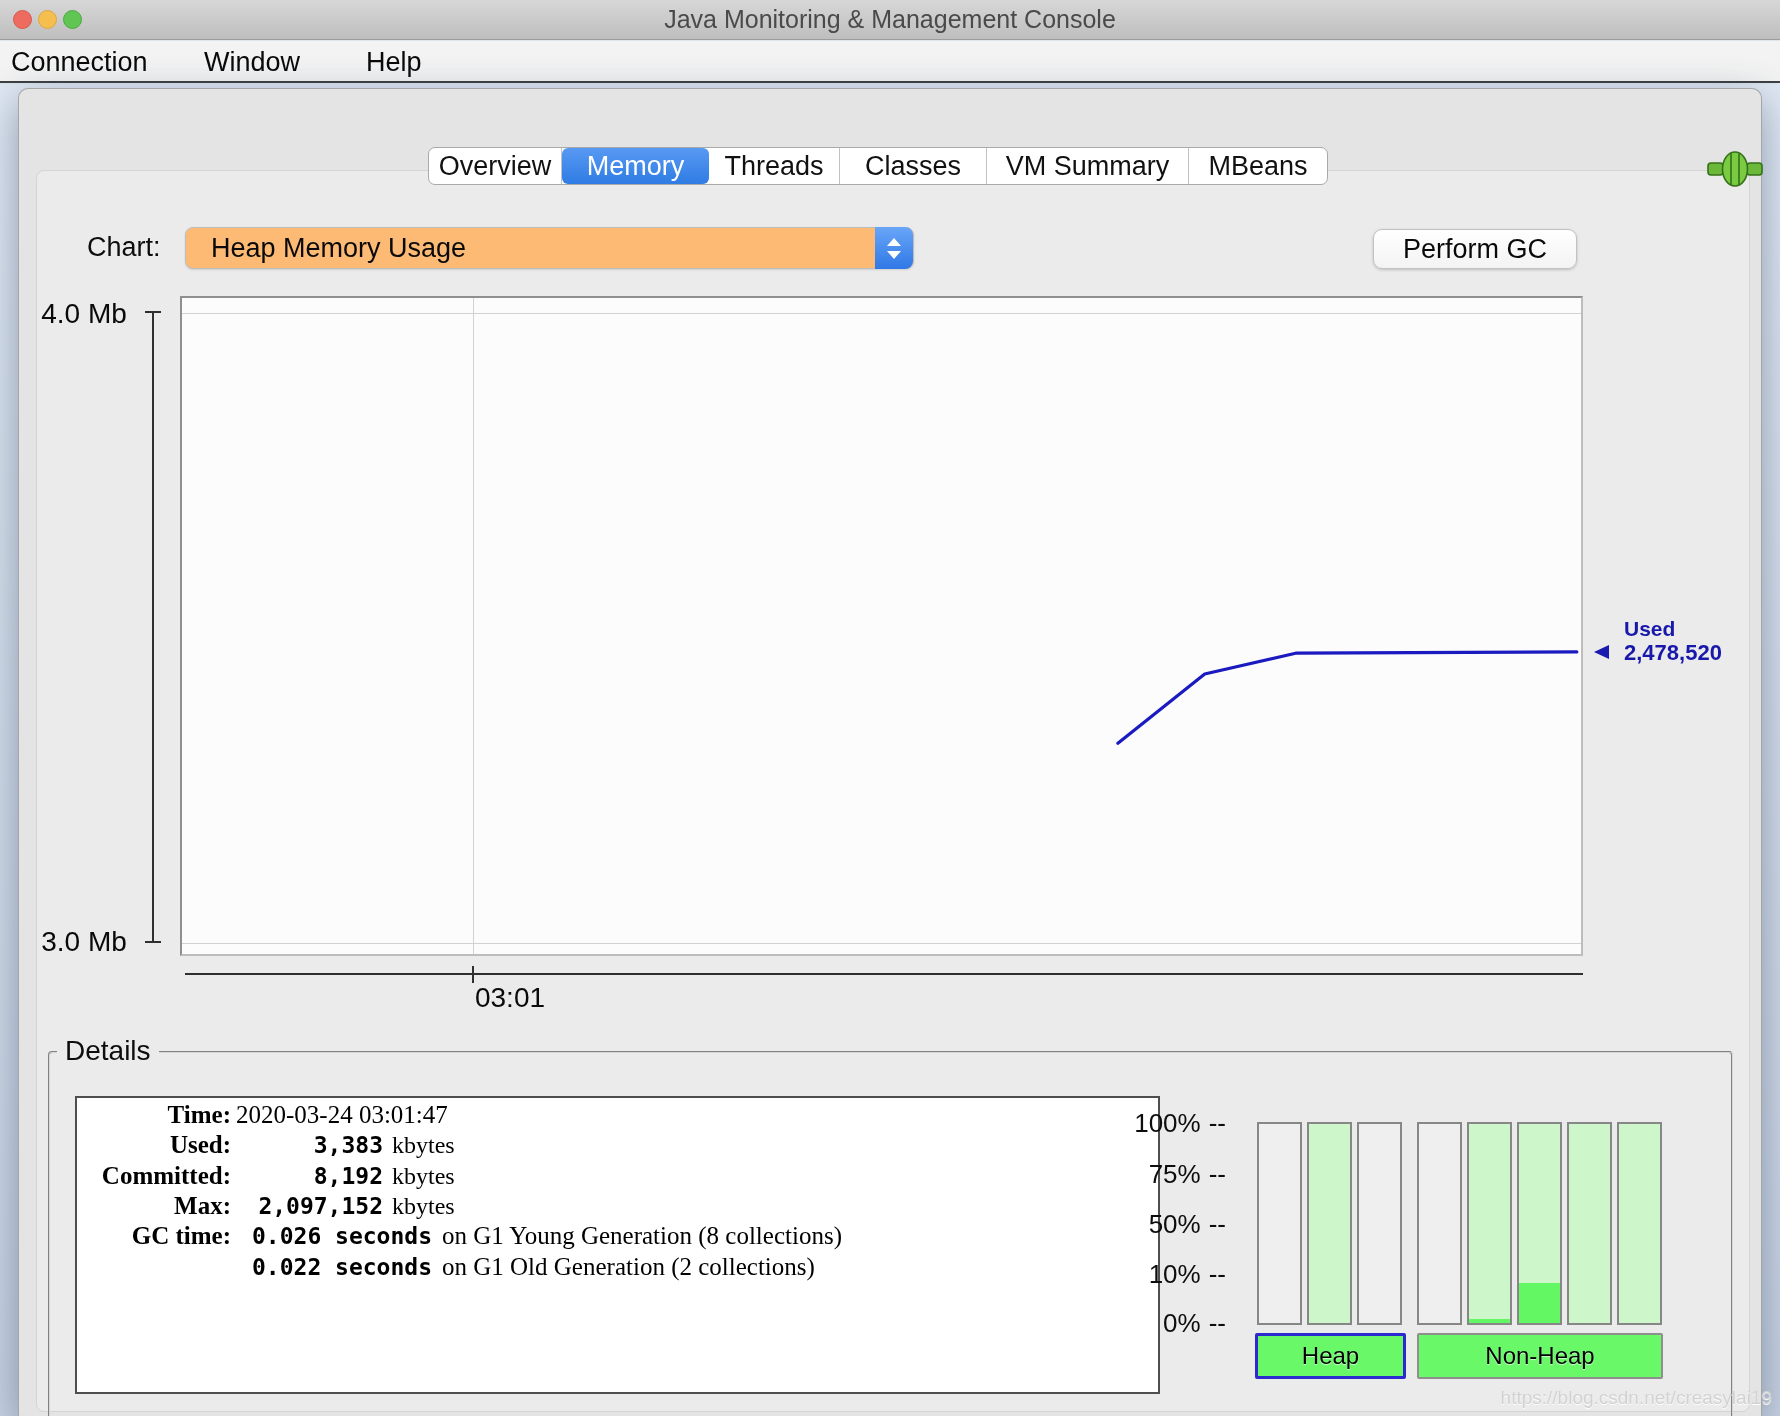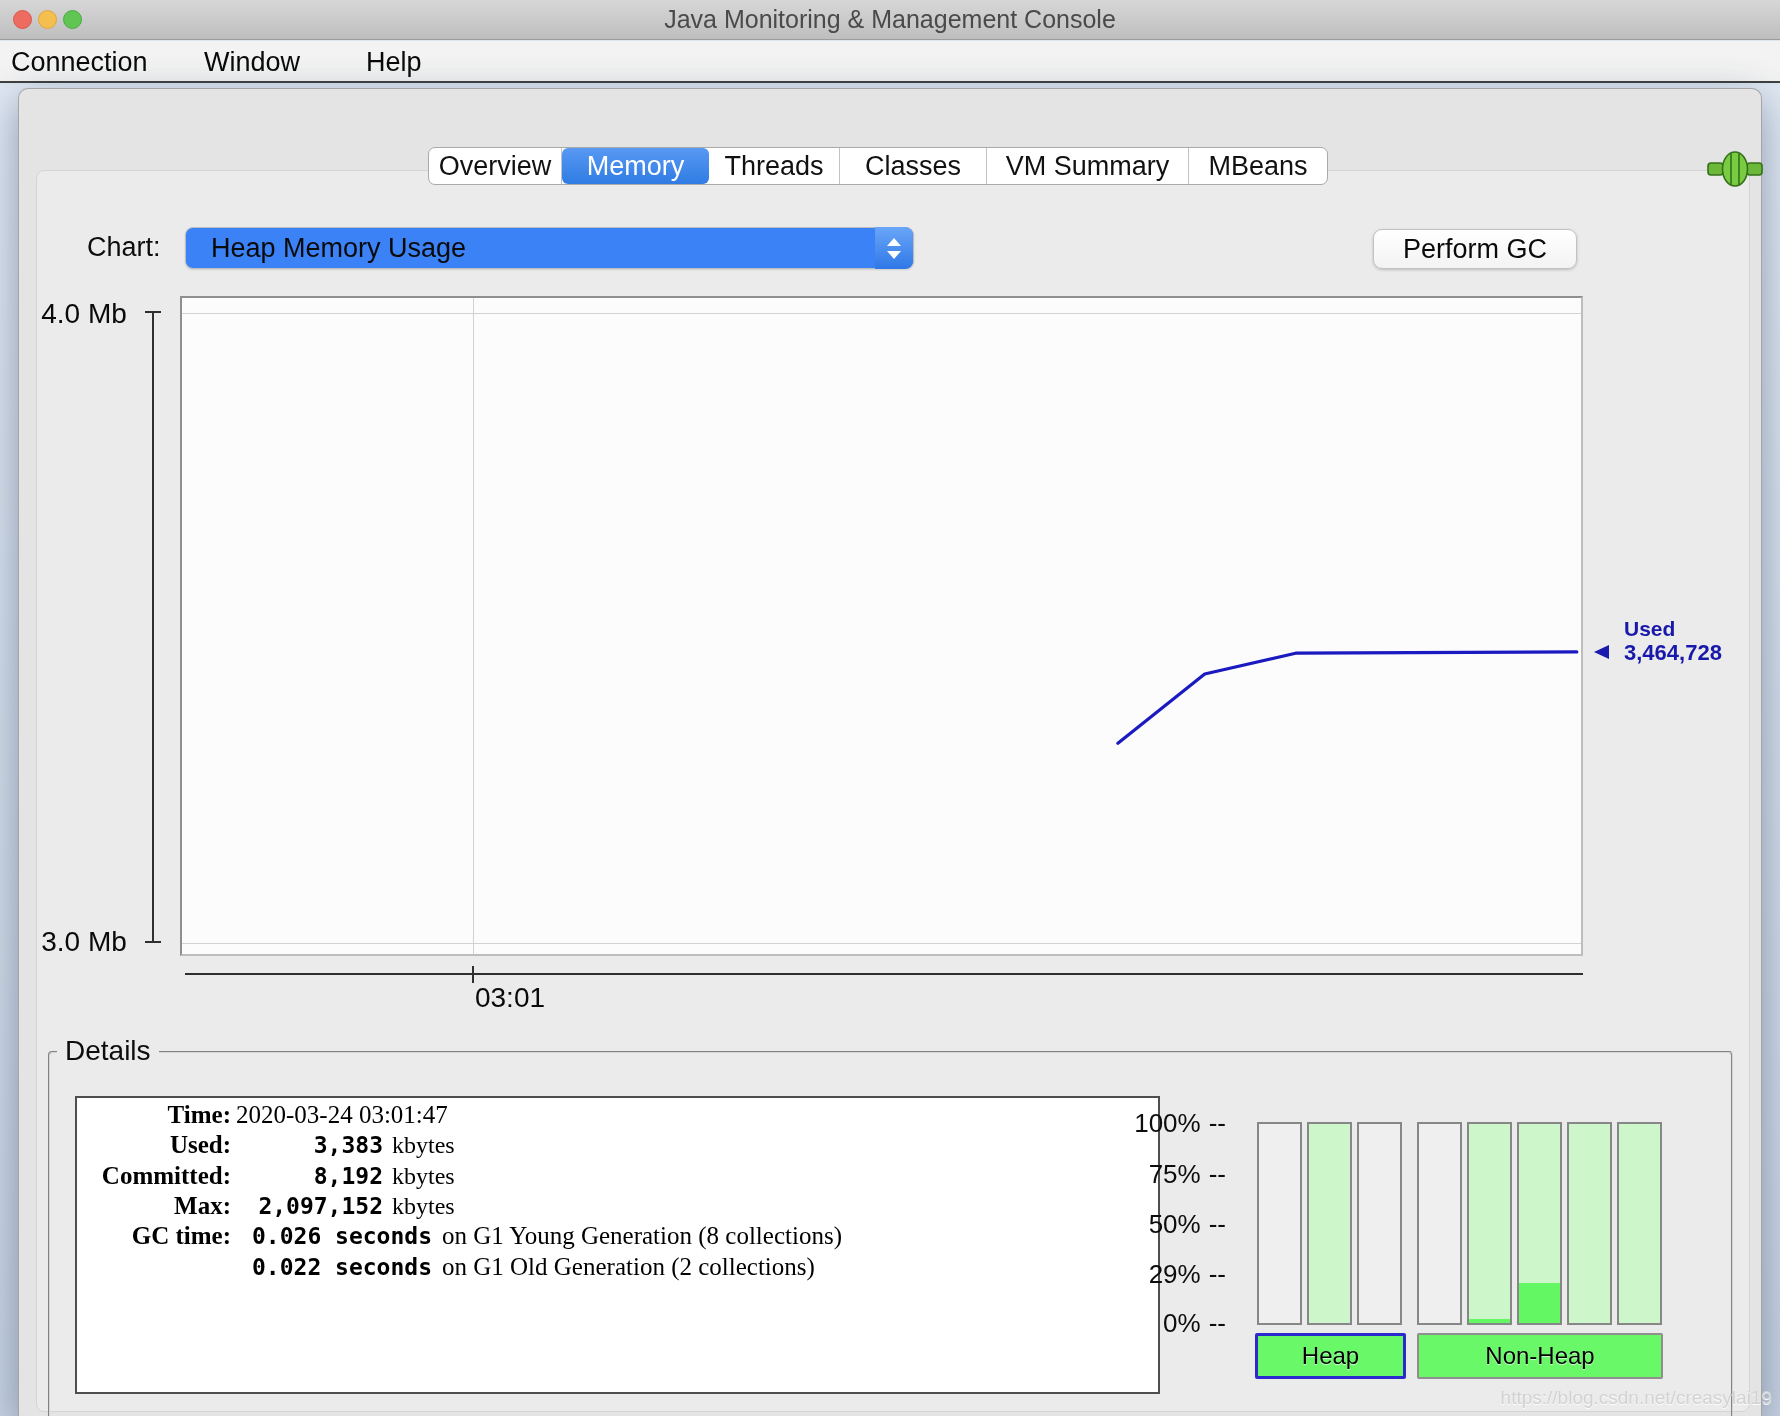--- a/index.html
+++ b/index.html
@@ -46,21 +46,21 @@
   .tab { display:flex; align-items:center; justify-content:center; font-size:27px; color:#111;
     border-right:1px solid #c3c3c3; cursor:default; }
   .tab:last-child { border-right:none; }
   .tab.selected { background:linear-gradient(#5899f3,#2f7ce3); color:#ffffff; border-radius:6px; border-right:none; }
 
   .plug-icon { position:absolute; left:1706px; top:146px; width:58px; height:46px; }
 
   
   .chart-label { position:absolute; left:87px; top:232px; font-size:27px; color:#0d0d0d; }
   .chart-select { position:absolute; left:185px; top:227px; width:729px; height:42px;
-    background:#3b82f6; border:1px solid #bdbdbd; border-radius:8px;
+    background:#fdba74; border:1px solid #bdbdbd; border-radius:8px;
     display:flex; align-items:center; box-shadow:0 1px 2px rgba(0,0,0,0.12); }
   .chart-select-value { padding-left:25px; font-size:27px; color:#0a0a0a; }
   .select-stepper { position:absolute; right:0; top:-1px; width:38px; height:42px;
     background:linear-gradient(#69a6f8,#2f78e6); border-radius:0 8px 8px 0;
     display:flex; flex-direction:column; align-items:center; justify-content:center; gap:5px; }
   .chev-up { width:0; height:0; border-left:7px solid transparent; border-right:7px solid transparent; border-bottom:8px solid #fff; }
   .chev-down { width:0; height:0; border-left:7px solid transparent; border-right:7px solid transparent; border-top:8px solid #fff; }
   .gc-button { position:absolute; left:1373px; top:229px; width:204px; height:40px;
     background:linear-gradient(#ffffff,#f3f3f3); border:1px solid #c2c2c2; border-radius:9px;
     box-shadow:0 1px 3px rgba(0,0,0,0.2); display:flex; align-items:center; justify-content:center;
@@ -170,21 +170,21 @@
     <div class="gridline" style="left:0;top:645px;width:1399px;height:1px"></div>
     <div class="gridline" style="left:291px;top:0;width:1px;height:656px"></div>
     <svg id="line-svg" class="plot-svg" width="1399" height="656" viewBox="0 0 1399 656">
       <polyline id="used-line" points="935.9,445.3 1022.7,376.0 1113.6,355.2 1394.8,353.9" fill="none" stroke-width="3.2" stroke-linejoin="round" stroke-linecap="round" stroke="#1a1ac0"></polyline>
     </svg>
   </div>
 
   <span class="end-marker"></span>
   <div class="used-label">
     <div class="u1">Used</div>
-    <div class="u2">3,464,728</div>
+    <div class="u2">2,478,520</div>
   </div>
 
   <div class="xaxis-line"></div>
   <div class="xaxis-tick"></div>
   <span class="xtick-label">03:01</span>
 
   <div class="details-box"></div>
   <span class="details-label">Details</span>
   <div class="details-panel"></div>
 
@@ -225,21 +225,21 @@
       </div>
       <div class="bar-tick-row" style="top: 1160px;">
         <span>75%</span>
         <span>--</span>
       </div>
       <div class="bar-tick-row" style="top: 1210px;">
         <span>50%</span>
         <span>--</span>
       </div>
       <div class="bar-tick-row" style="top: 1260px;">
-        <span>29%</span>
+        <span>10%</span>
         <span>--</span>
       </div>
       <div class="bar-tick-row" style="top: 1309px;">
         <span>0%</span>
         <span>--</span>
       </div>
     </div>
   <div id="bars-layer">
       <div class="usage-bar" style="left: 1257px; background: rgb(239, 239, 239); border-color: rgb(135, 135, 135);"></div>
       <div class="usage-bar" style="left: 1307px; background: rgb(239, 239, 239); border-color: rgb(135, 135, 135);">

